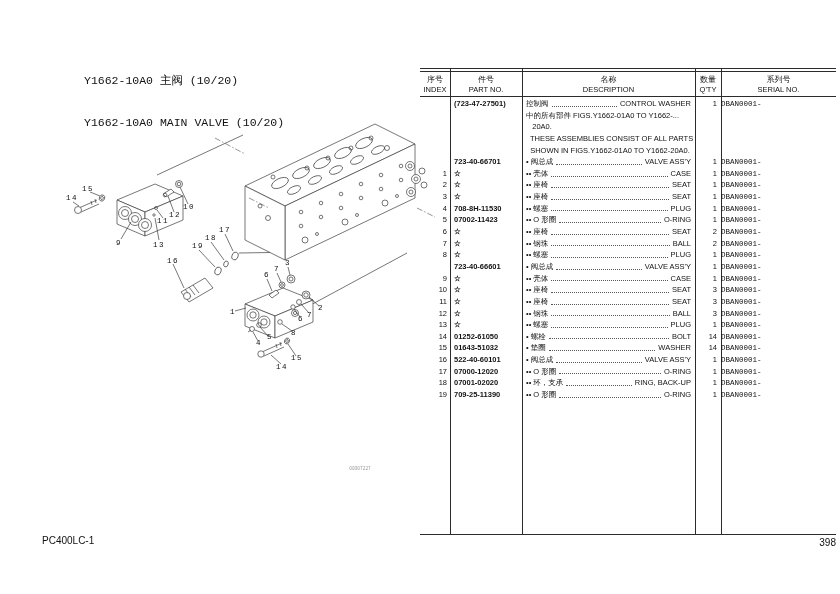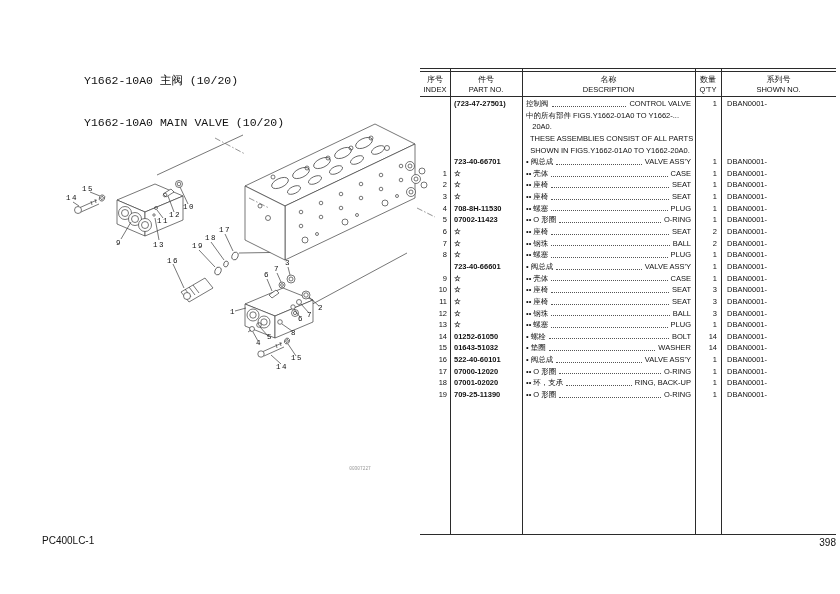--- a/index.html
+++ b/index.html
@@ -40,21 +40,21 @@
   .c{overflow:hidden;white-space:nowrap;}
   .ci{text-align:right;padding-right:3px;}
   .cp{padding-left:4px;font-weight:bold;}
   .cd{padding:0 4px;display:flex;align-items:baseline;}
   .cd .cn{white-space:nowrap;}
   .cd .en{white-space:nowrap;}
   .cd .dots{flex:1;border-bottom:1px dotted #555;margin:0 3px;align-self:flex-end;
     margin-bottom:3px;min-width:4px;}
   .cd.note{white-space:pre;display:block;}
   .cq{text-align:right;padding-right:4px;}
-  .cs{padding-left:6px;}
+  .cs{font-family:Liberation Mono, monospace;}
 </style>
 </head>
 <body>
 
 <div class="title-block">
   <div>Y1662-10A0 主阀 (10/20)</div>
   <div>Y1662-10A0 MAIN VALVE (10/20)</div>
 </div>
 
 <div class="diagram-wrap">
@@ -317,32 +317,32 @@
     <div class="hcell">
       <span class="cnh">名称</span>
       <span class="enh">DESCRIPTION</span>
     </div>
     <div class="hcell">
       <span class="cnh">数量</span>
       <span class="enh">Q'TY</span>
     </div>
     <div class="hcell">
       <span class="cnh">系列号</span>
-      <span class="enh">SHOWN NO.</span>
+      <span class="enh">SERIAL NO.</span>
     </div>
   </div>
 
   <div class="tbody">
       <div class="trow">
         <span class="c ci"></span>
         <span class="c cp">(723-47-27501)</span>
         <span class="c cd">
           <span class="cn">控制阀</span>
           <span class="dots"></span>
-          <span class="en">CONTROL VALVE</span>
+          <span class="en">CONTROL WASHER</span>
         </span>
         <span class="c cq">1</span>
         <span class="c cs">DBAN0001-</span>
       </div>
       <div class="trow">
         <span class="c ci"></span>
         <span class="c cp"></span>
         <span class="c cd note">中的所有部件 FIGS.Y1662-01A0 TO Y1662-...</span>
         <span class="c cq"></span>
         <span class="c cs"></span>

